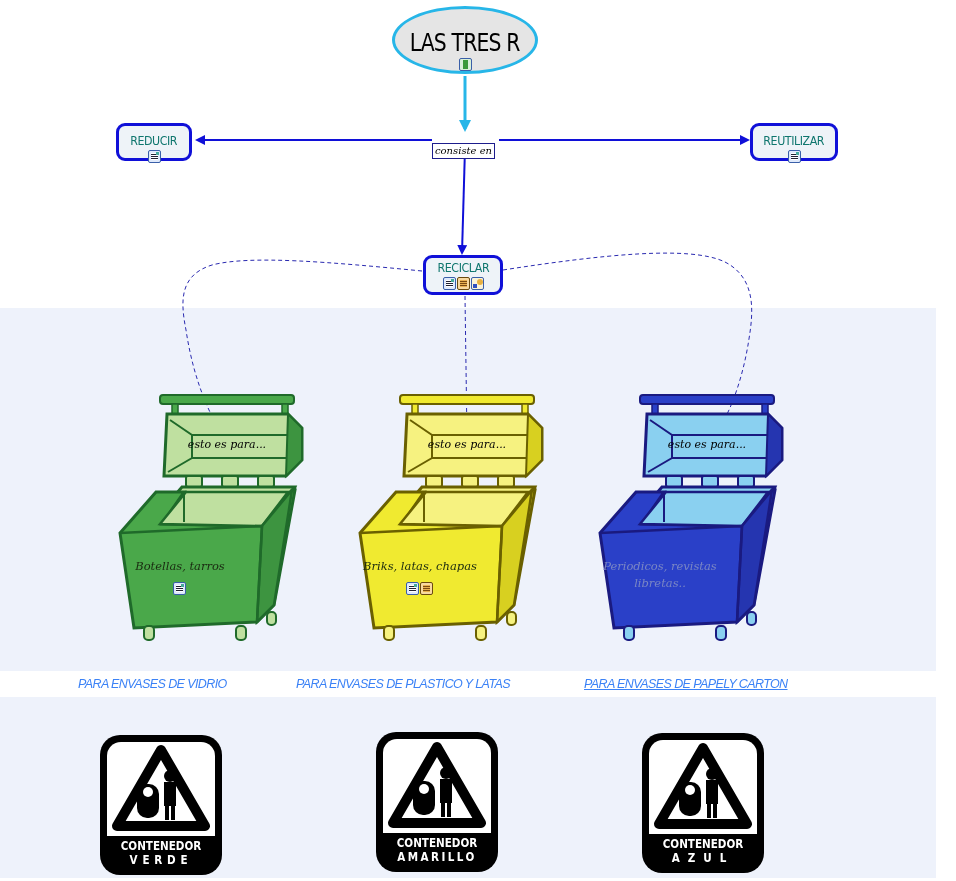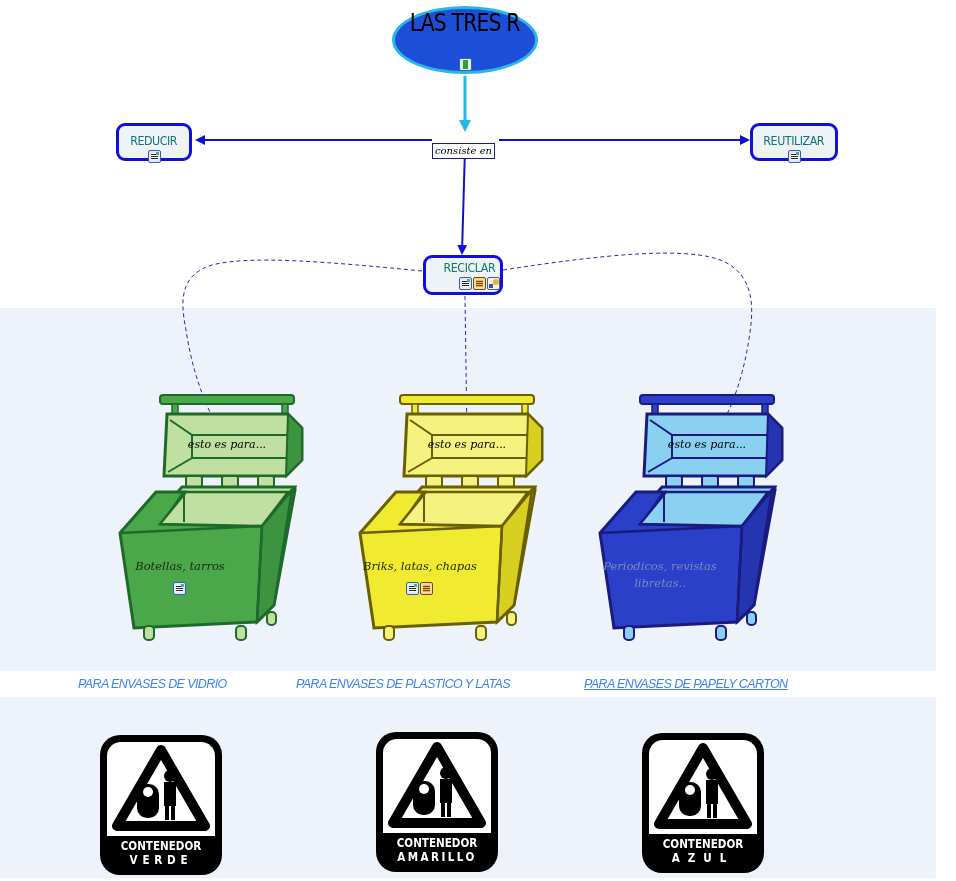--- a/index.html
+++ b/index.html
@@ -7,22 +7,22 @@
          font-family: "Liberation Sans", sans-serif; }
   .panel { position: absolute; left: 0; width: 936px; background: #eef2fb; }
   .panel.top { top: 308px; height: 363px; }
   .panel.bottom { top: 697px; height: 181px; }
   svg.links { position: absolute; left: 0; top: 0; width: 956px; height: 881px; pointer-events: none; }
   .node { position: absolute; box-sizing: border-box; background: #eef3f8; border: 3px solid #1010d8;
           border-radius: 9px; display: flex; flex-direction: column; align-items: center; justify-content: center;
           font-family: "DejaVu Sans", sans-serif; font-size: 13px; color: #0f766e; letter-spacing: -0.5px; cursor: pointer; }
   .node .label { transform: scaleX(0.85); font-weight: normal; line-height: 16px; }
   .root { position: absolute; left: 392px; top: 6px; width: 146px; height: 68px; box-sizing: border-box;
-          border: 3px solid #27b6e8; border-radius: 50%; background: #1d4ed8;
-          display: flex; flex-direction: column; align-items: center; justify-content: space-between; cursor: pointer; }
+          border: 3px solid #27b6e8; border-radius: 50%; background: #e5e5e5;
+          display: flex; flex-direction: column; align-items: center; justify-content: flex-end; cursor: pointer; }
   .root .label { font-family: "DejaVu Sans", sans-serif; font-size: 24px; letter-spacing: -1px; transform: scaleX(0.85); line-height: 28px; }
   .icons { display: flex; gap: 1px; margin-top: 1px; }
   .ico { width: 13px; height: 13px; box-sizing: border-box; border: 1px solid #3a5fa8; border-radius: 2px;
          background: #dfe9fb; position: relative; cursor: pointer; }
   .ico.doc::before { content: ""; position: absolute; left: 2px; top: 2px; width: 7px; height: 7px;
          background: repeating-linear-gradient(#fff 0 1px, #223 1px 2px); }
   .ico.doc::after { content: ""; position: absolute; right: 1px; top: 1px; width: 3px; height: 3px; background: #4a9; }
   .ico.doc2 { background: #f7d9a0; border-color: #6a4a10; }
   .ico.doc2::before { content: ""; position: absolute; left: 2px; top: 2px; width: 7px; height: 7px;
          background: repeating-linear-gradient(#e8b050 0 1px, #7a4a10 1px 2px); }
@@ -89,21 +89,21 @@
   </div>
 </div>
 
 <div class="node" style="left:750px;top:123px;width:88px;height:38px;">
   <span class="label">REUTILIZAR</span>
   <div class="icons" style="margin-bottom:-12px;">
     <span class="ico doc"></span>
   </div>
 </div>
 
-<div class="node" style="left:423px;top:255px;width:80px;height:40px;align-items:flex-end;">
+<div class="node" style="left:423px;top:255px;width:80px;height:40px;">
   <span class="label">RECICLAR</span>
   <div class="icons">
     <span class="ico doc"></span>
     <span class="ico doc2"></span>
     <span class="ico concept"></span>
   </div>
 </div>
 
 <div id="bins-layer">
     <div class="bin" style="left: 112px; top: 390px;">

